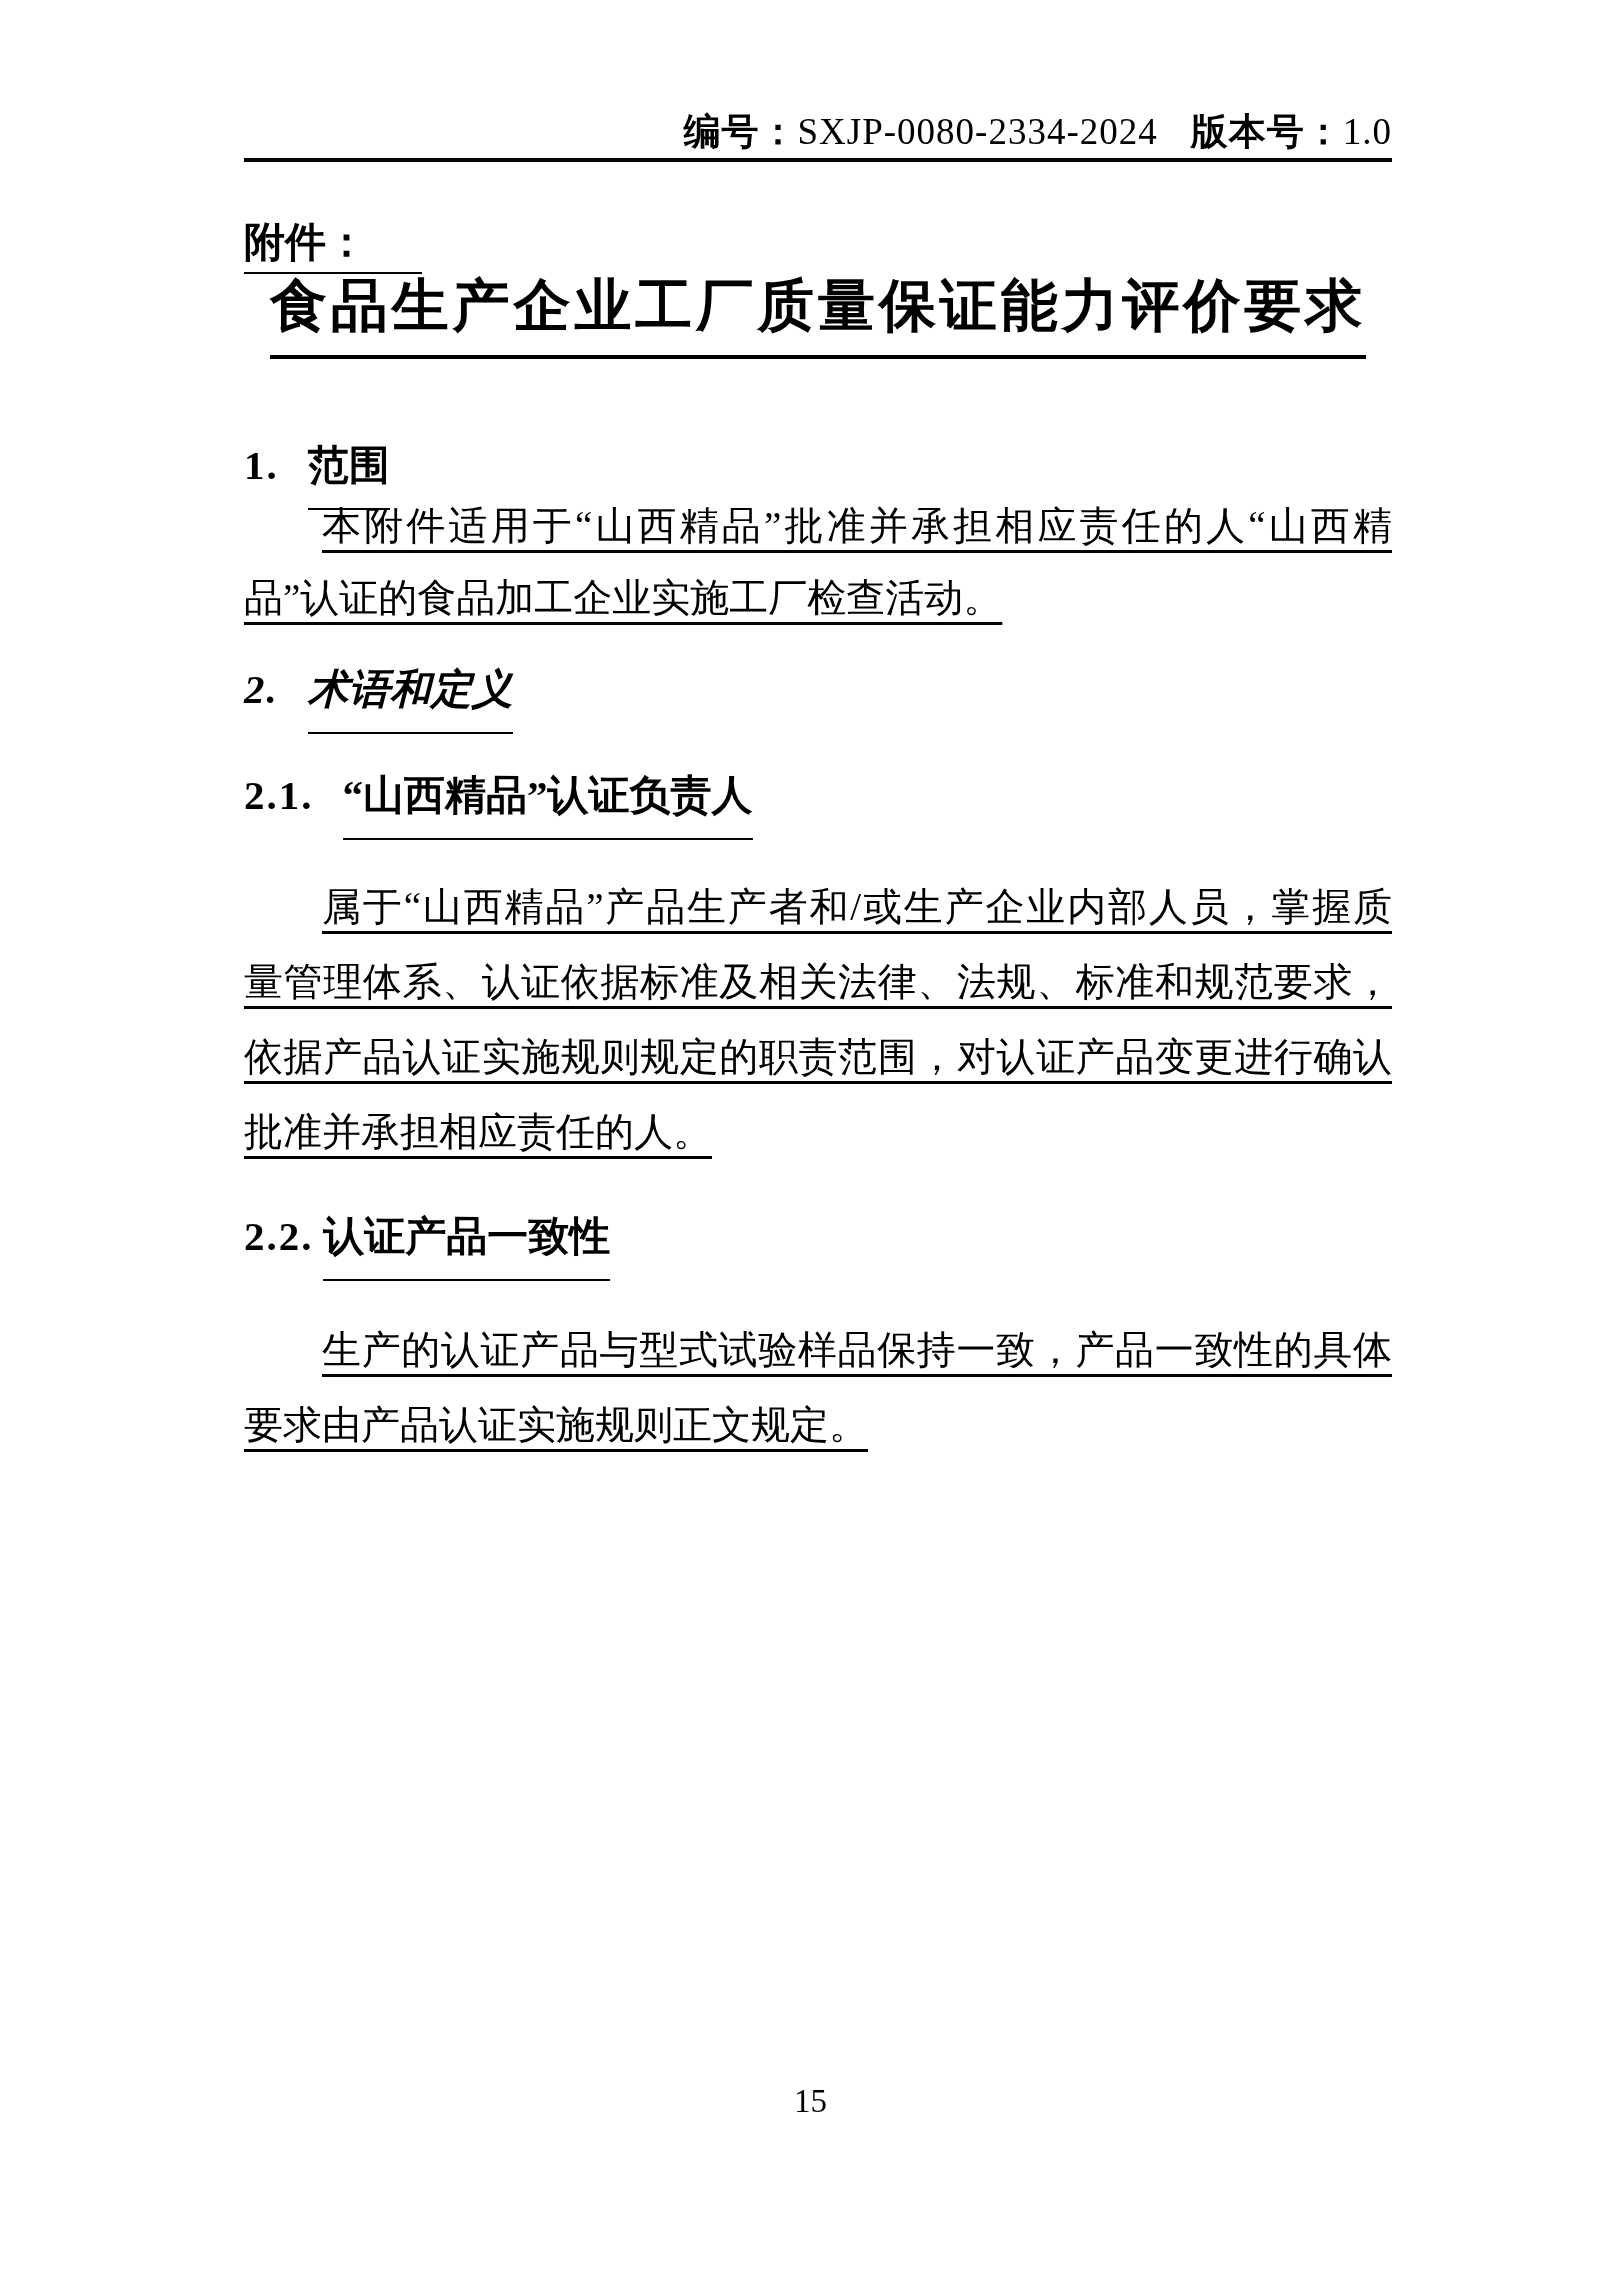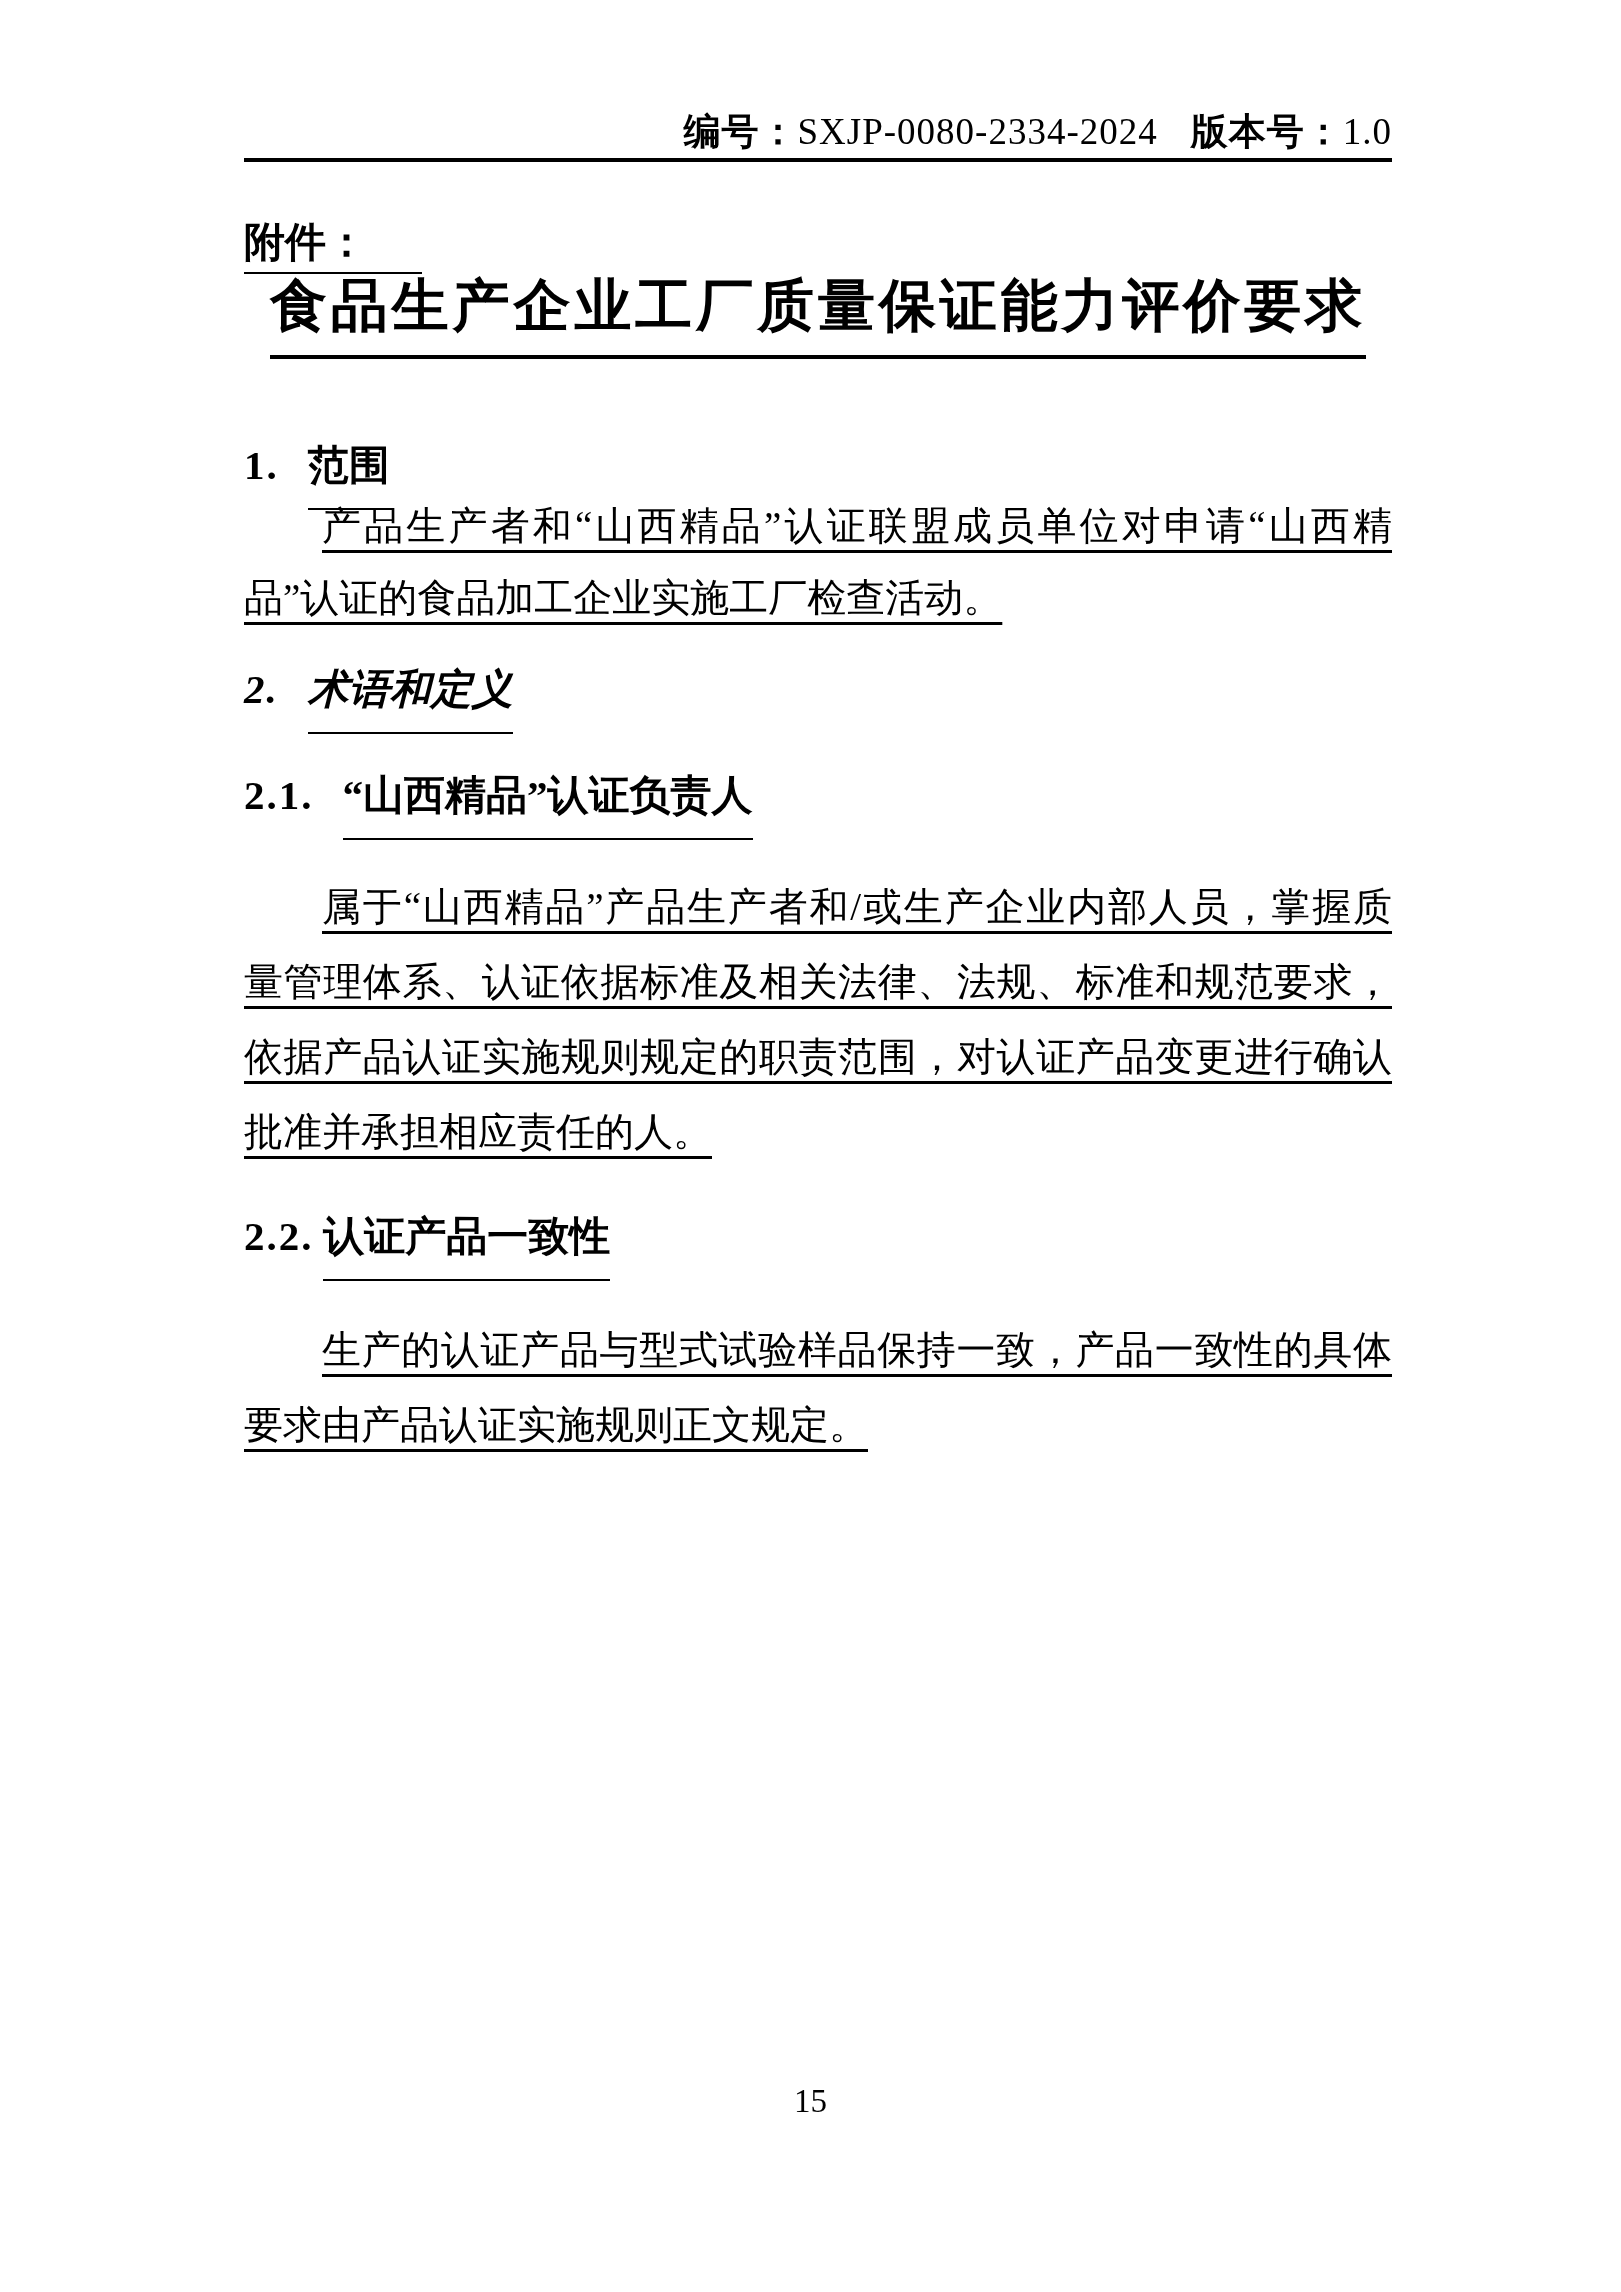--- a/index.html
+++ b/index.html
@@ -146,21 +146,21 @@
   <div class="title-block">
     <span class="u">食品生产企业工厂质量保证能力评价要求</span>
   </div>
 
   <div class="sec-heading mt-s1">
     <span class="num">1.</span><span class="gap-wide"></span><span class="u">范围</span>
   </div>
 
 
   <div class="para">
-    <div class="bline jfull indent">产品生产者和“山西精品”认证联盟成员单位对申请“山西精</div>
+    <div class="bline jfull indent">本附件适用于“山西精品”批准并承担相应责任的人“山西精</div>
     <div class="bline">品”认证的食品加工企业实施工厂检查活动。</div>
   </div>
 
   <div class="sec-heading mt-s2">
     <span class="num">2.</span><span class="gap-wide"></span><span class="u">术语和定义</span>
   </div>
 
   <div class="sec-heading mt-s21">
     <span class="num">2.1.</span><span class="gap-wide"></span><span class="u">“山西精品”认证负责人</span>
   </div>

